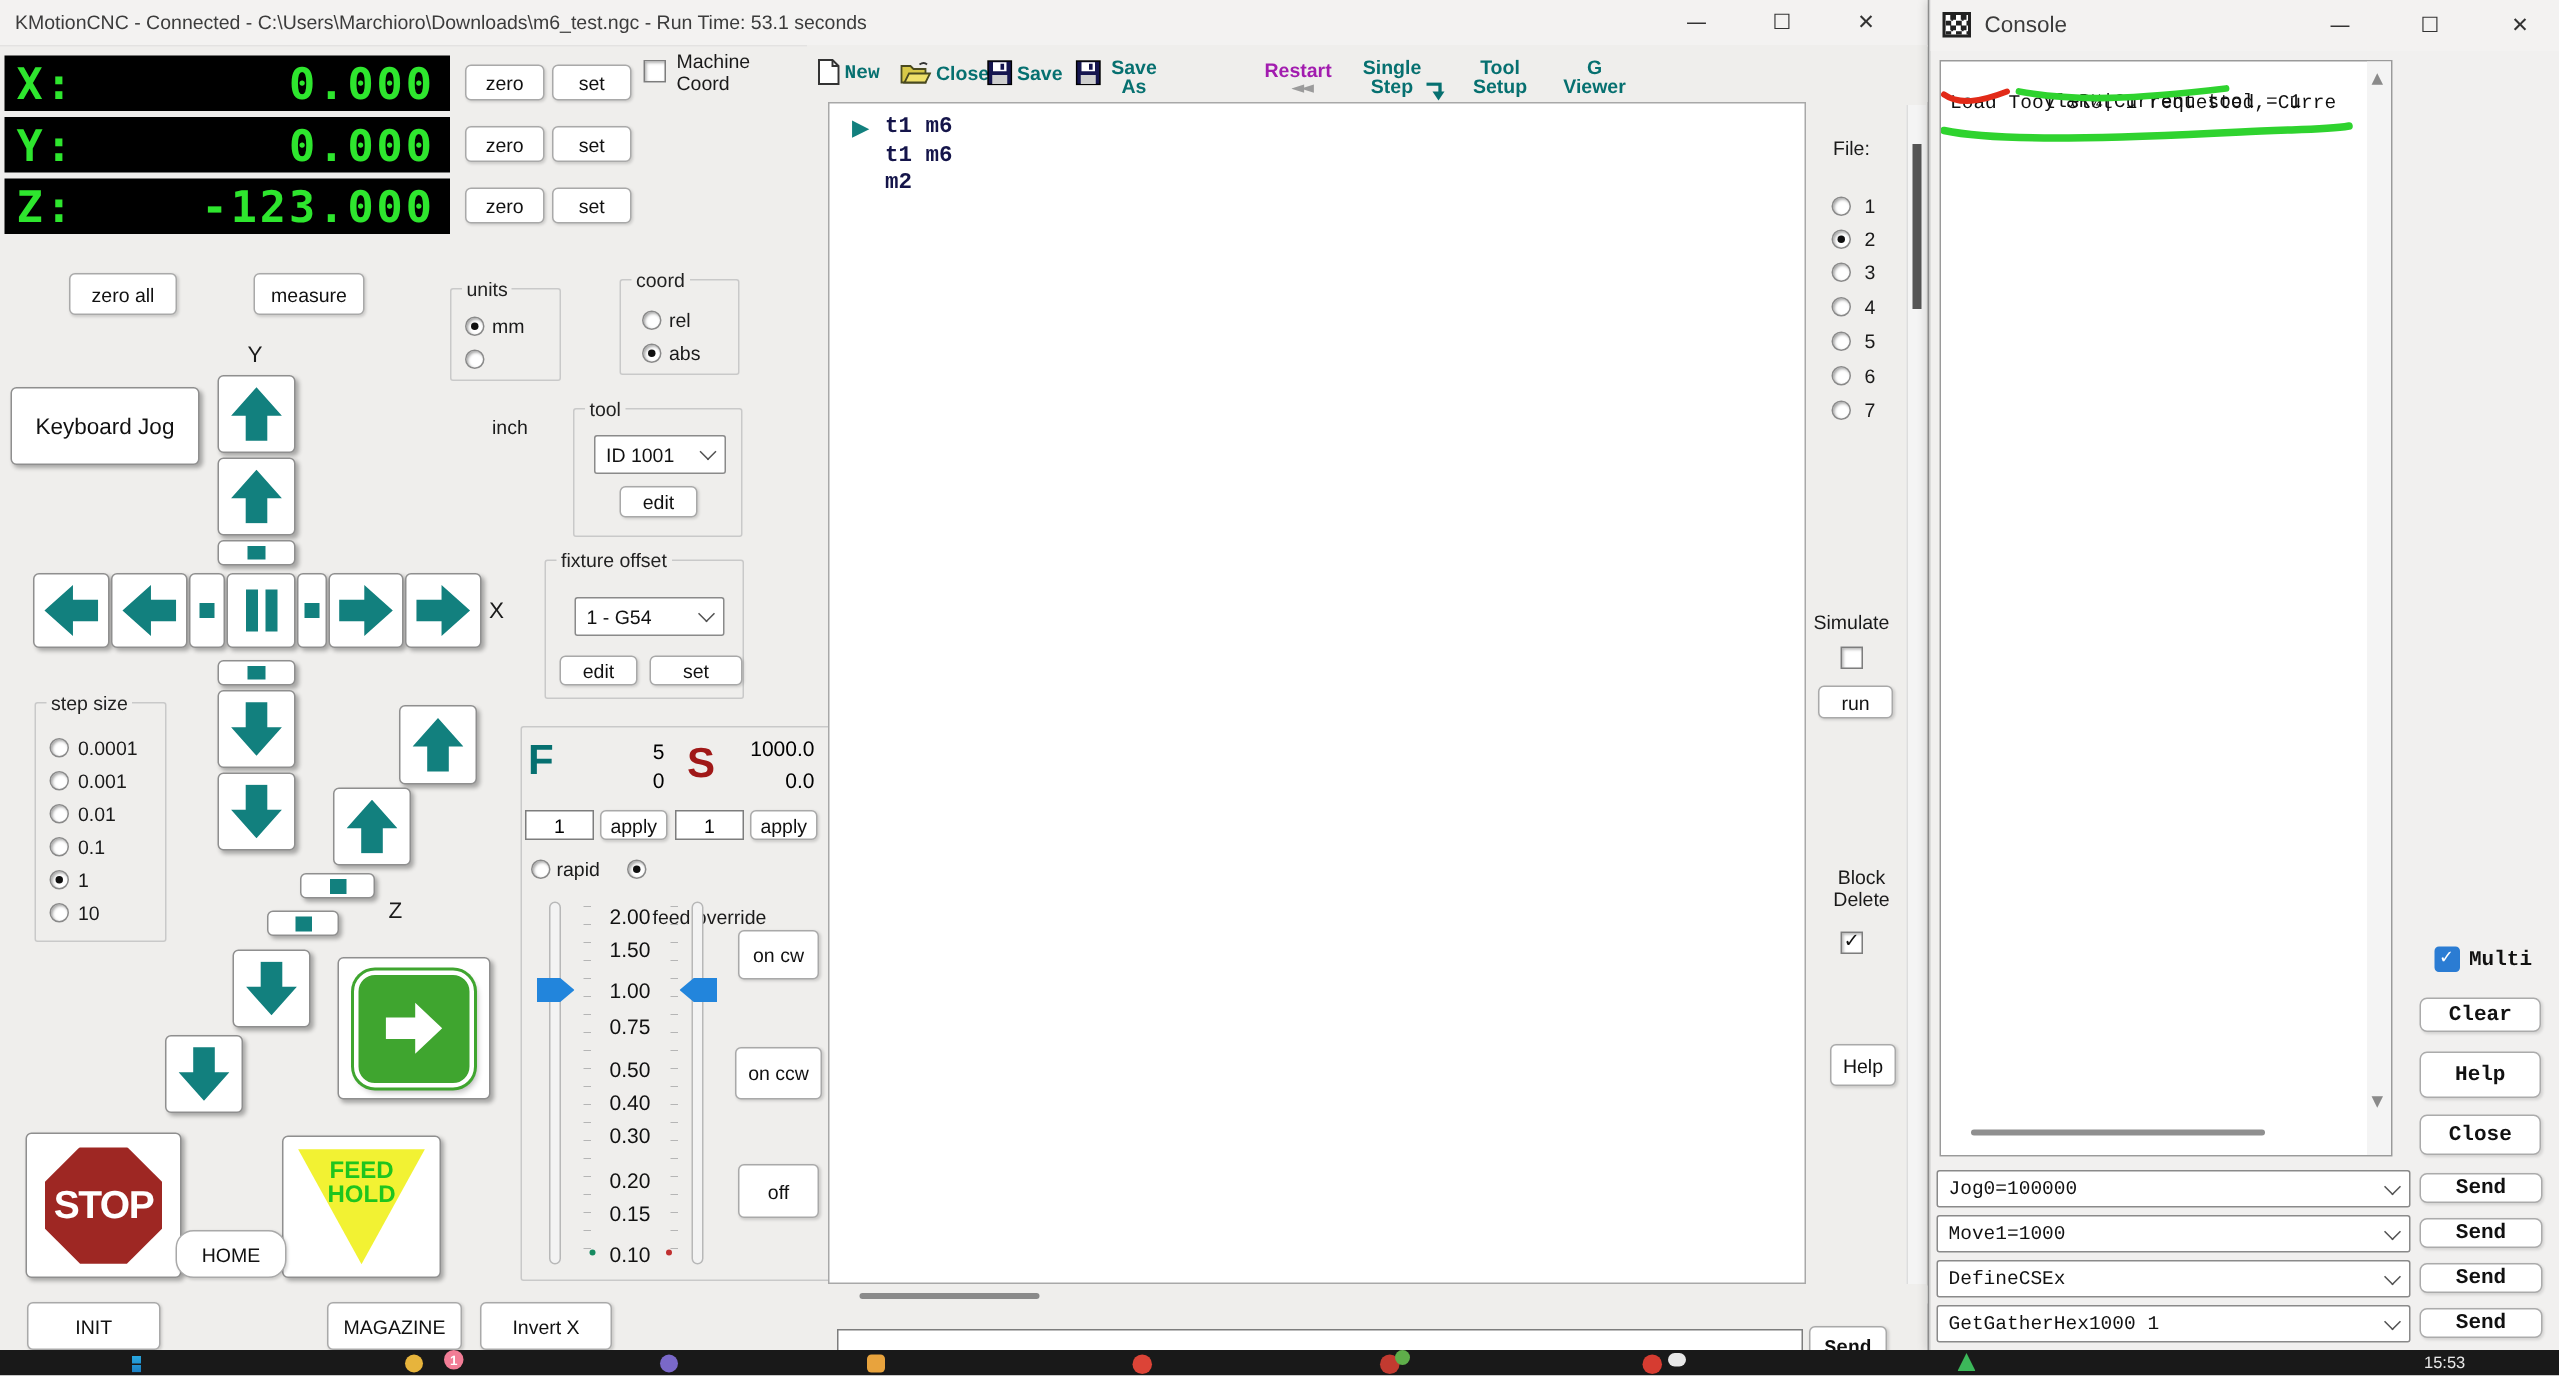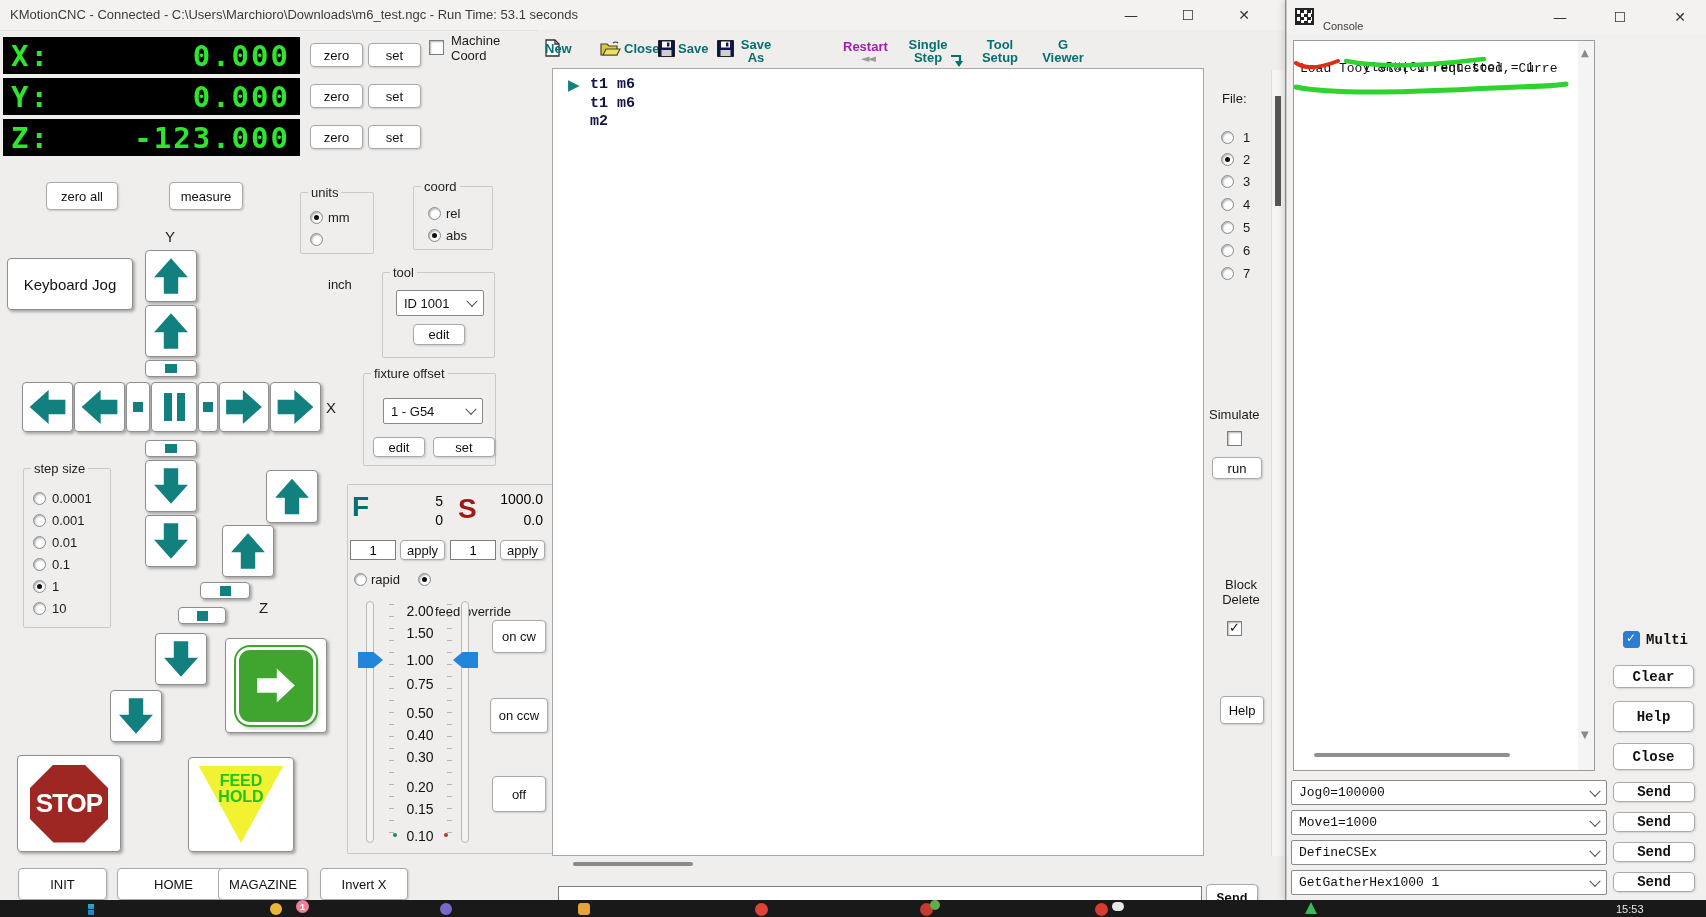--- a/index.html
+++ b/index.html
@@ -281,31 +281,31 @@
     <span class="scale" style="left:401px;top:801px;">0.15</span>
     <span class="scale" style="left:401px;top:828px;">0.10</span>
     <span class="abs" style="left:393px;top:833px;width:4px;height:4px;border-radius:50%;background:#168a60;"></span>
     <span class="abs" style="left:444px;top:833px;width:4px;height:4px;border-radius:50%;background:#c03030;"></span>
 
     <div class="btn" style="left:492px;top:620px;width:54px;height:33px;">on cw</div>
     <div class="btn" style="left:490px;top:698px;width:58px;height:35px;">on ccw</div>
     <div class="btn" style="left:492px;top:776px;width:54px;height:36px;">off</div>
 
     <div class="btn" style="left:18px;top:868px;width:89px;height:32px;">INIT</div>
-    <div class="btn" style="left:117px;top:868px;width:113px;height:32px;">HOME</div>
+    <div class="btn" style="left:117px;top:820px;width:74px;height:32px;border-radius:12px;">HOME</div>
     <div class="btn" style="left:218px;top:868px;width:90px;height:32px;">MAGAZINE</div>
     <div class="btn" style="left:320px;top:868px;width:88px;height:32px;">Invert X</div>
 
     <div class="abs" style="left:538px;top:30px;width:747px;height:38px;background:#efeeec;"></div>
 
     <svg class="abs" style="left:545px;top:39px;" width="15" height="18" viewBox="0 0 15 18">
       <path d="M1 1 h9 l4 4 v12 h-13 z" fill="#fff" stroke="#333" stroke-width="1.3"></path>
         <path d="M10 1 v4 h4" fill="none" stroke="#333" stroke-width="1.3"></path>
     </svg>
-    <span class="tb-lbl" style="left:545px;top:42px;">New</span>
+    <span class="tb-lbl" style="left:563px;top:42px;font-family:Liberation Mono, monospace;">New</span>
 
     <svg class="abs" style="left:600px;top:41px;" width="21" height="15" viewBox="0 0 21 15">
       <path d="M1 3 h6 l2 2 h8 v9 h-16 z" fill="#d8c847" stroke="#4a4a20" stroke-width="1.2"></path>
       <path d="M3 14 l3 -6 h14 l-3 6 z" fill="#efe06a" stroke="#4a4a20" stroke-width="1.2"></path>
       <path d="M13 2 q3 -2 5 0" fill="none" stroke="#333" stroke-width="1.2"></path>
     </svg>
     <span class="tb-lbl" style="left:624px;top:42px;">Close</span>
 
     <svg class="abs" style="left:658px;top:40px;" width="17" height="17" viewBox="0 0 17 17">
       <rect x="0.7" y="0.7" width="15.6" height="15.6" fill="#15154f" stroke="#000" stroke-width="1"></rect>
@@ -374,21 +374,21 @@
     <div class="lbl" style="left:1214px;top:577px;width:54px;white-space:normal;text-align:center;line-height:15px;">Block Delete</div>
     <div class="chk on" style="left:1227px;top:621px;"></div>
 
     <div class="btn" style="left:1220px;top:696px;width:44px;height:28px;">Help</div>
   </div>
 
   <div class="abs" style="left:1286px;top:0;width:420px;height:901px;background:#f1f0ef;border-left:1px solid #c9c9c9;box-shadow:-3px 0 6px rgba(0,0,0,.12);">
 
     <div class="abs" style="left:0;top:0;width:420px;height:34px;background:#f3f2f1;">
       <span class="abs" style="left:8px;top:8px;width:19px;height:17px;border:2px solid #222;background:repeating-conic-gradient(#222 0 25%,#fff 0 50%) 0 0/7px 7px;box-sizing:border-box;"></span>
-      <span class="lbl" style="left:36px;top:20px;font-size:11px;color:#3c3c3c;">Console</span>
+      <span class="lbl" style="left:36px;top:8px;font-size:15px;color:#3c3c3c;">Console</span>
       <div class="winbtn" style="left:255px;top:4px;">—</div>
       <div class="winbtn" style="left:315px;top:4px;">☐</div>
       <div class="winbtn" style="left:375px;top:4px;">✕</div>
     </div>
 
     <div class="abs" style="left:6px;top:40px;width:302px;height:731px;background:#fff;border:1px solid #9a9a9a;box-sizing:border-box;overflow:hidden;">
       <div class="mono" style="position:absolute;left:6px;top:4px;font-size:13px;color:#111;white-space:pre;">
         <span>ÿlæR¼|</span><span>Current tool = 1</span>
       </div>
       <div class="mono" style="position:absolute;left:6px;top:20px;font-size:13px;color:#111;white-space:pre;">Load Tool Slot 1 requested, Curre</div>

